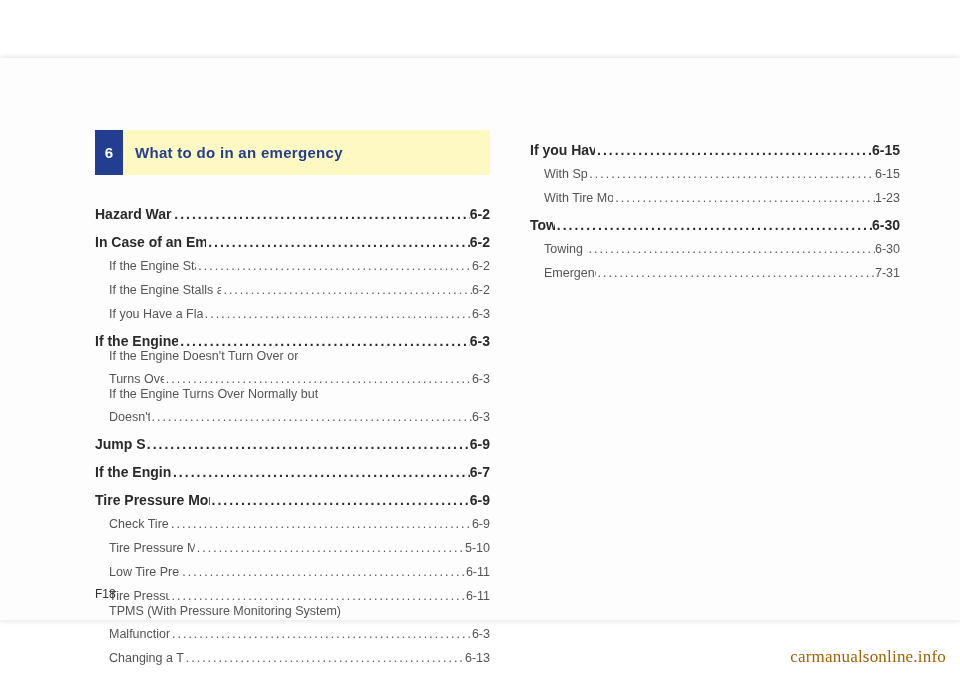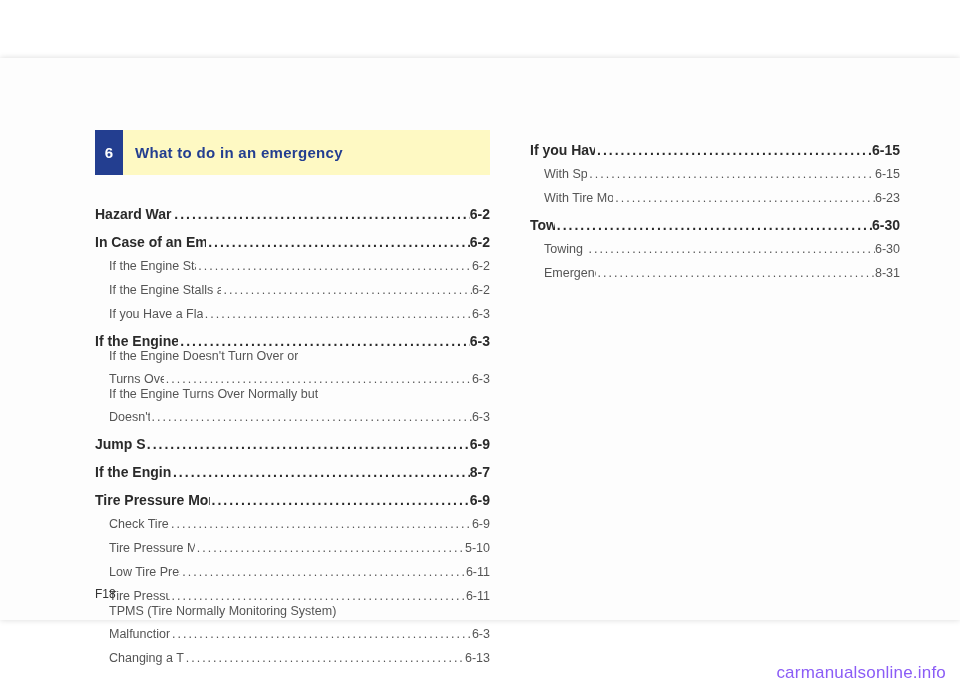--- a/index.html
+++ b/index.html
@@ -101,24 +101,24 @@
     position: absolute;
     left: 95px;
     top: 587px;
     font-size: 12px;
     font-weight: normal;
     color: #333333;
   }
   .watermark {
     position: absolute;
     right: 14px;
-    bottom: 6px;
+    bottom: 22px;
     font-size: 17px;
-    color: #8b5cf6;
-    font-family: Liberation Sans, sans-serif;
+    color: #a16207;
+    font-family: Liberation Serif, serif;
     letter-spacing: 0.2px;
   }
 </style>
 </head>
 <body>
 
 <div class="page-shadow"></div>
 
 <div class="content">
 
@@ -175,21 +175,21 @@
         <span class="toc-page">6-3</span>
       </div>
       <div class="toc-entry main">
         <span class="toc-title">Jump Starting</span>
         <span class="toc-leader">.......................................................................................................</span>
         <span class="toc-page">6-9</span>
       </div>
       <div class="toc-entry main">
         <span class="toc-title">If the Engine Overheats</span>
         <span class="toc-leader">.......................................................................................................</span>
-        <span class="toc-page">8-7</span>
+        <span class="toc-page">6-7</span>
       </div>
       <div class="toc-entry main">
         <span class="toc-title">Tire Pressure Monitoring System (TPMS)</span>
         <span class="toc-leader">.......................................................................................................</span>
         <span class="toc-page">6-9</span>
       </div>
       <div class="toc-entry sub">
         <span class="toc-title">Check Tire Pressure</span>
         <span class="toc-leader">.......................................................................................................</span>
         <span class="toc-page">6-9</span>
@@ -203,21 +203,21 @@
         <span class="toc-title">Low Tire Pressure Telltale</span>
         <span class="toc-leader">.......................................................................................................</span>
         <span class="toc-page">6-11</span>
       </div>
       <div class="toc-entry sub wrapped-second">
         <span class="toc-title">Tire Pressure Telltale</span>
         <span class="toc-leader">.......................................................................................................</span>
         <span class="toc-page">6-11</span>
       </div>
       <div class="toc-entry sub wrapped-first">
-        <span class="toc-title">TPMS (Tire Normally Monitoring System)</span>
+        <span class="toc-title">TPMS (With Pressure Monitoring System)</span>
       </div>
       <div class="toc-entry sub wrapped-second">
         <span class="toc-title">Malfunction Indicator</span>
         <span class="toc-leader">.......................................................................................................</span>
         <span class="toc-page">6-3</span>
       </div>
       <div class="toc-entry sub">
         <span class="toc-title">Changing a Tire with TPMS</span>
         <span class="toc-leader">.......................................................................................................</span>
         <span class="toc-page">6-13</span>
@@ -233,34 +233,34 @@
         <span class="toc-page">6-15</span>
       </div>
       <div class="toc-entry sub">
         <span class="toc-title">With Spare Tire</span>
         <span class="toc-leader">.......................................................................................................</span>
         <span class="toc-page">6-15</span>
       </div>
       <div class="toc-entry sub">
         <span class="toc-title">With Tire Mobility Kit (TMK)</span>
         <span class="toc-leader">.......................................................................................................</span>
-        <span class="toc-page">6-23</span>
+        <span class="toc-page">1-23</span>
       </div>
       <div class="toc-entry main">
         <span class="toc-title">Towing</span>
         <span class="toc-leader">.......................................................................................................</span>
         <span class="toc-page">6-30</span>
       </div>
       <div class="toc-entry sub">
         <span class="toc-title">Towing Service</span>
         <span class="toc-leader">.......................................................................................................</span>
         <span class="toc-page">6-30</span>
       </div>
       <div class="toc-entry sub">
         <span class="toc-title">Emergency Towing</span>
         <span class="toc-leader">.......................................................................................................</span>
-        <span class="toc-page">8-31</span>
+        <span class="toc-page">7-31</span>
       </div>
     </div>
 </div>
 
 <div class="page-number">F18</div>
 <div class="watermark">carmanualsonline.info</div>
 
 </body></html>

